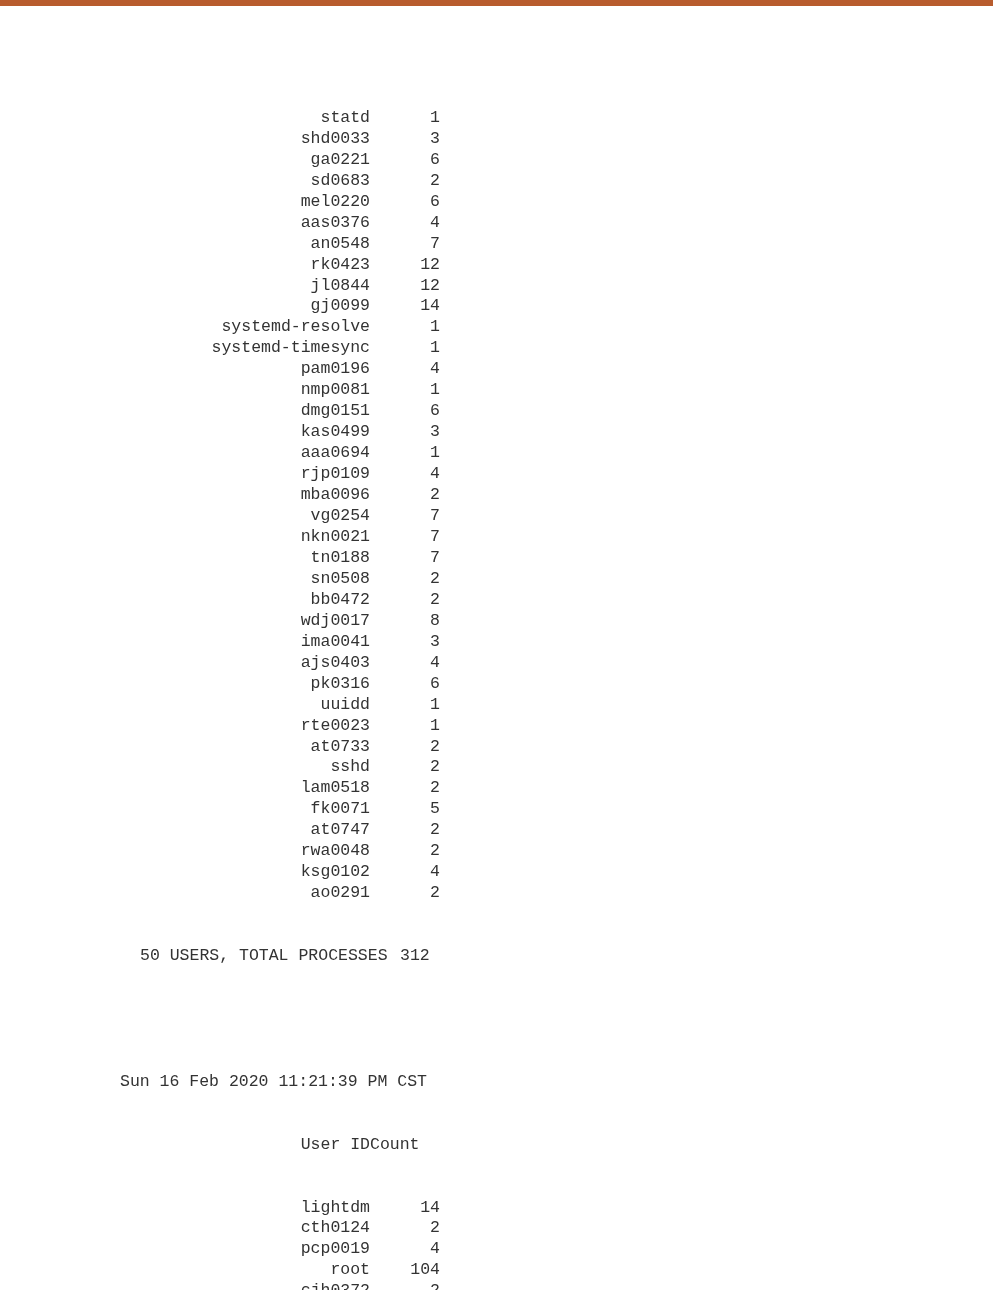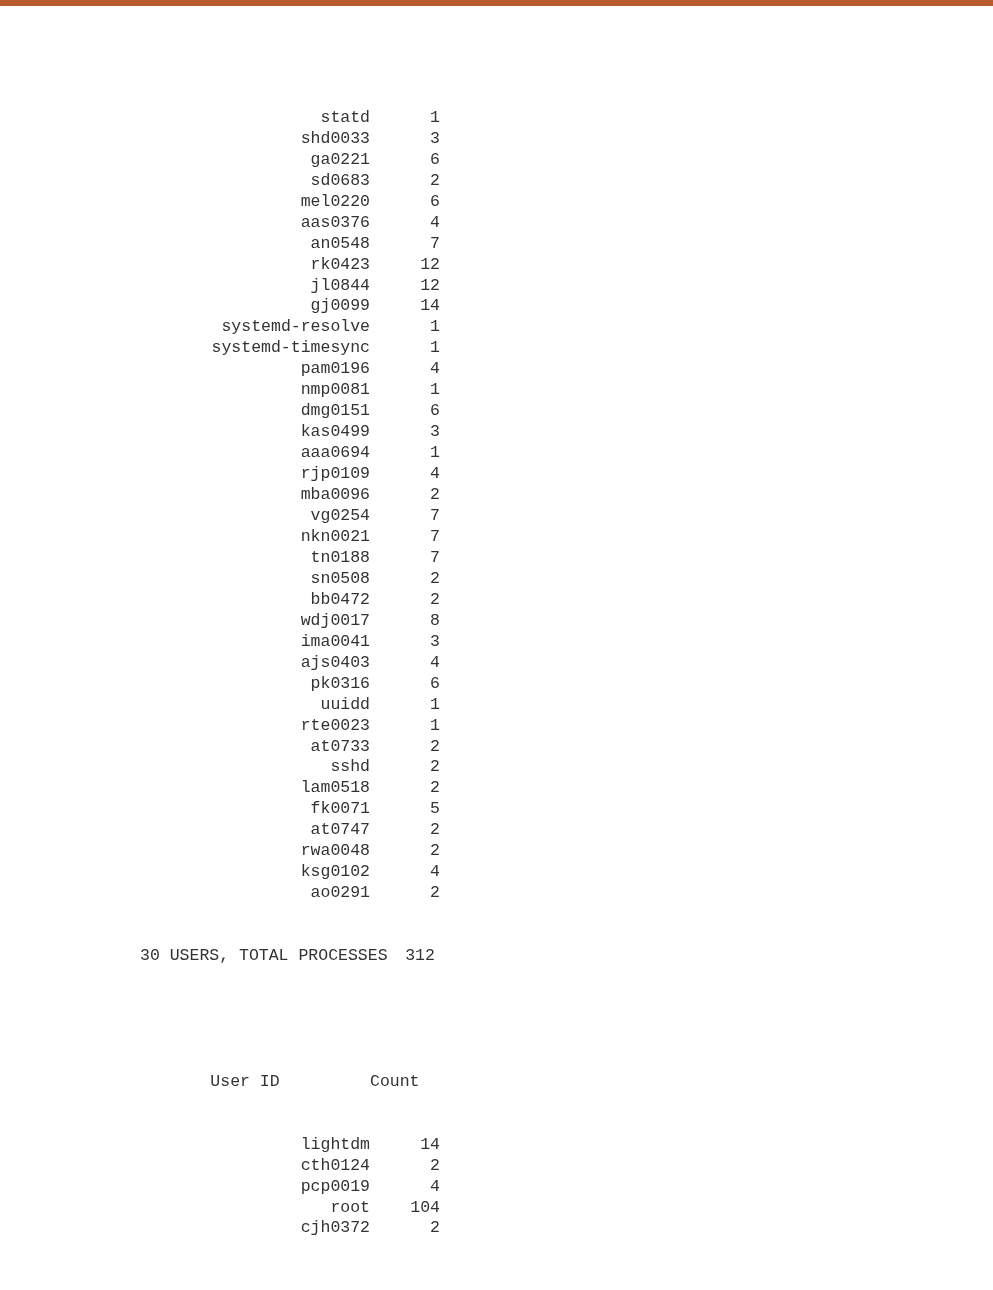--- a/index.html
+++ b/index.html
@@ -48,46 +48,47 @@
     .summary-row {
       display: flex;
     }
     .summary-label {
       width: 280px;
       text-align: left;
       padding-left: 20px;
     }
     .summary-total {
       width: 40px;
-      text-align: center;
+      text-align: left;
     }
     .timestamp-row {
       text-align: left;
     }
     .header-row {
       display: flex;
     }
     .header-user {
       width: 250px;
-      text-align: center;
+      text-align: right;
     }
     .header-count {
       width: 70px;
       text-align: left;
     }
     .blank-line {
       height: 21px;
     }
   </style>
 </head>
 <body>
 
 <div class="top-bar"></div>
 <div class="page-container">
   <div class="terminal-content">
     <div id="block1-rows"><div class="row"><span class="user-col">statd</span><span class="count-col">1</span></div><div class="row"><span class="user-col">shd0033</span><span class="count-col">3</span></div><div class="row"><span class="user-col">ga0221</span><span class="count-col">6</span></div><div class="row"><span class="user-col">sd0683</span><span class="count-col">2</span></div><div class="row"><span class="user-col">mel0220</span><span class="count-col">6</span></div><div class="row"><span class="user-col">aas0376</span><span class="count-col">4</span></div><div class="row"><span class="user-col">an0548</span><span class="count-col">7</span></div><div class="row"><span class="user-col">rk0423</span><span class="count-col">12</span></div><div class="row"><span class="user-col">jl0844</span><span class="count-col">12</span></div><div class="row"><span class="user-col">gj0099</span><span class="count-col">14</span></div><div class="row"><span class="user-col">systemd-resolve</span><span class="count-col">1</span></div><div class="row"><span class="user-col">systemd-timesync</span><span class="count-col">1</span></div><div class="row"><span class="user-col">pam0196</span><span class="count-col">4</span></div><div class="row"><span class="user-col">nmp0081</span><span class="count-col">1</span></div><div class="row"><span class="user-col">dmg0151</span><span class="count-col">6</span></div><div class="row"><span class="user-col">kas0499</span><span class="count-col">3</span></div><div class="row"><span class="user-col">aaa0694</span><span class="count-col">1</span></div><div class="row"><span class="user-col">rjp0109</span><span class="count-col">4</span></div><div class="row"><span class="user-col">mba0096</span><span class="count-col">2</span></div><div class="row"><span class="user-col">vg0254</span><span class="count-col">7</span></div><div class="row"><span class="user-col">nkn0021</span><span class="count-col">7</span></div><div class="row"><span class="user-col">tn0188</span><span class="count-col">7</span></div><div class="row"><span class="user-col">sn0508</span><span class="count-col">2</span></div><div class="row"><span class="user-col">bb0472</span><span class="count-col">2</span></div><div class="row"><span class="user-col">wdj0017</span><span class="count-col">8</span></div><div class="row"><span class="user-col">ima0041</span><span class="count-col">3</span></div><div class="row"><span class="user-col">ajs0403</span><span class="count-col">4</span></div><div class="row"><span class="user-col">pk0316</span><span class="count-col">6</span></div><div class="row"><span class="user-col">uuidd</span><span class="count-col">1</span></div><div class="row"><span class="user-col">rte0023</span><span class="count-col">1</span></div><div class="row"><span class="user-col">at0733</span><span class="count-col">2</span></div><div class="row"><span class="user-col">sshd</span><span class="count-col">2</span></div><div class="row"><span class="user-col">lam0518</span><span class="count-col">2</span></div><div class="row"><span class="user-col">fk0071</span><span class="count-col">5</span></div><div class="row"><span class="user-col">at0747</span><span class="count-col">2</span></div><div class="row"><span class="user-col">rwa0048</span><span class="count-col">2</span></div><div class="row"><span class="user-col">ksg0102</span><span class="count-col">4</span></div><div class="row"><span class="user-col">ao0291</span><span class="count-col">2</span></div></div>
-    <div class="summary-row"><span class="summary-label">30 USERS, TOTAL PROCESSES</span><span class="summary-total">312</span></div>
+    <div class="summary-row"><span class="summary-label">50 USERS, TOTAL PROCESSES</span><span class="summary-total">312</span></div>
     <div class="blank-line"></div>
+    <div class="timestamp-row">Sun 16 Feb 2020 11:21:39 PM CST</div>
     <div class="header-row"><span class="header-user">User ID</span><span class="header-count">Count</span></div>
     <div id="block2-rows"><div class="row"><span class="user-col">lightdm</span><span class="count-col">14</span></div><div class="row"><span class="user-col">cth0124</span><span class="count-col">2</span></div><div class="row"><span class="user-col">pcp0019</span><span class="count-col">4</span></div><div class="row"><span class="user-col">root</span><span class="count-col">104</span></div><div class="row"><span class="user-col">cjh0372</span><span class="count-col">2</span></div></div>
   </div>
 
 </div>
 
 </body></html>

